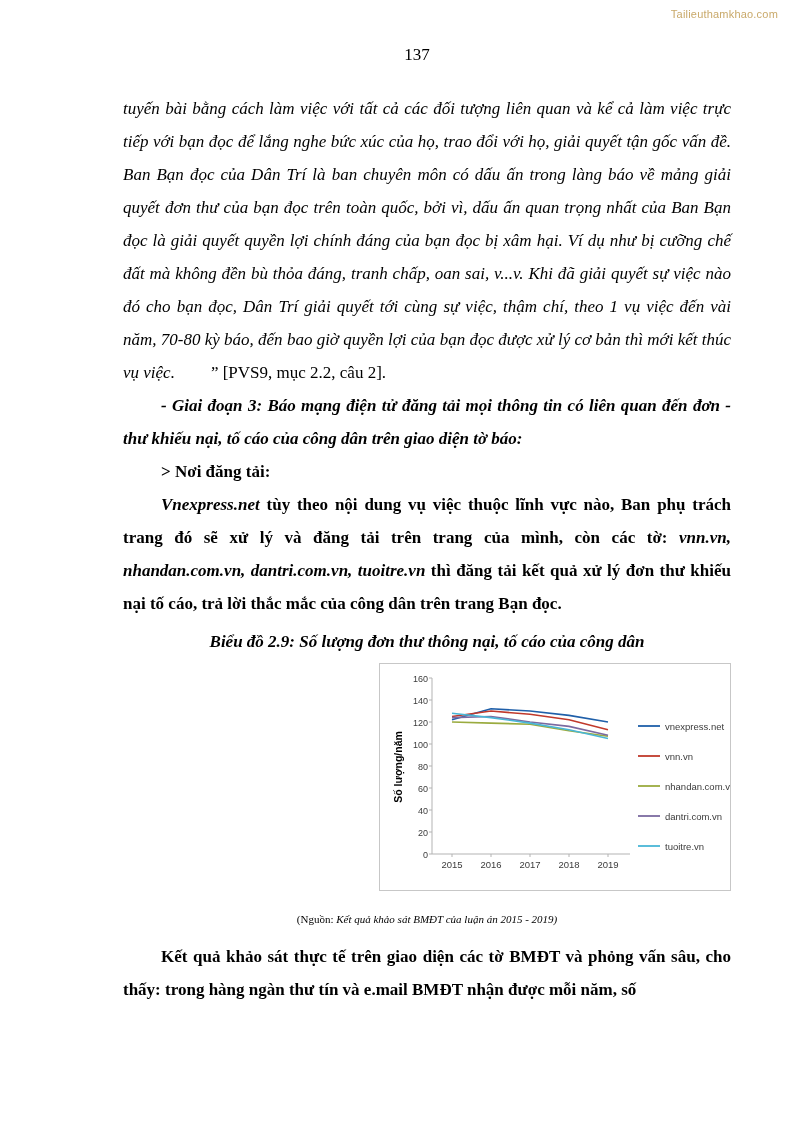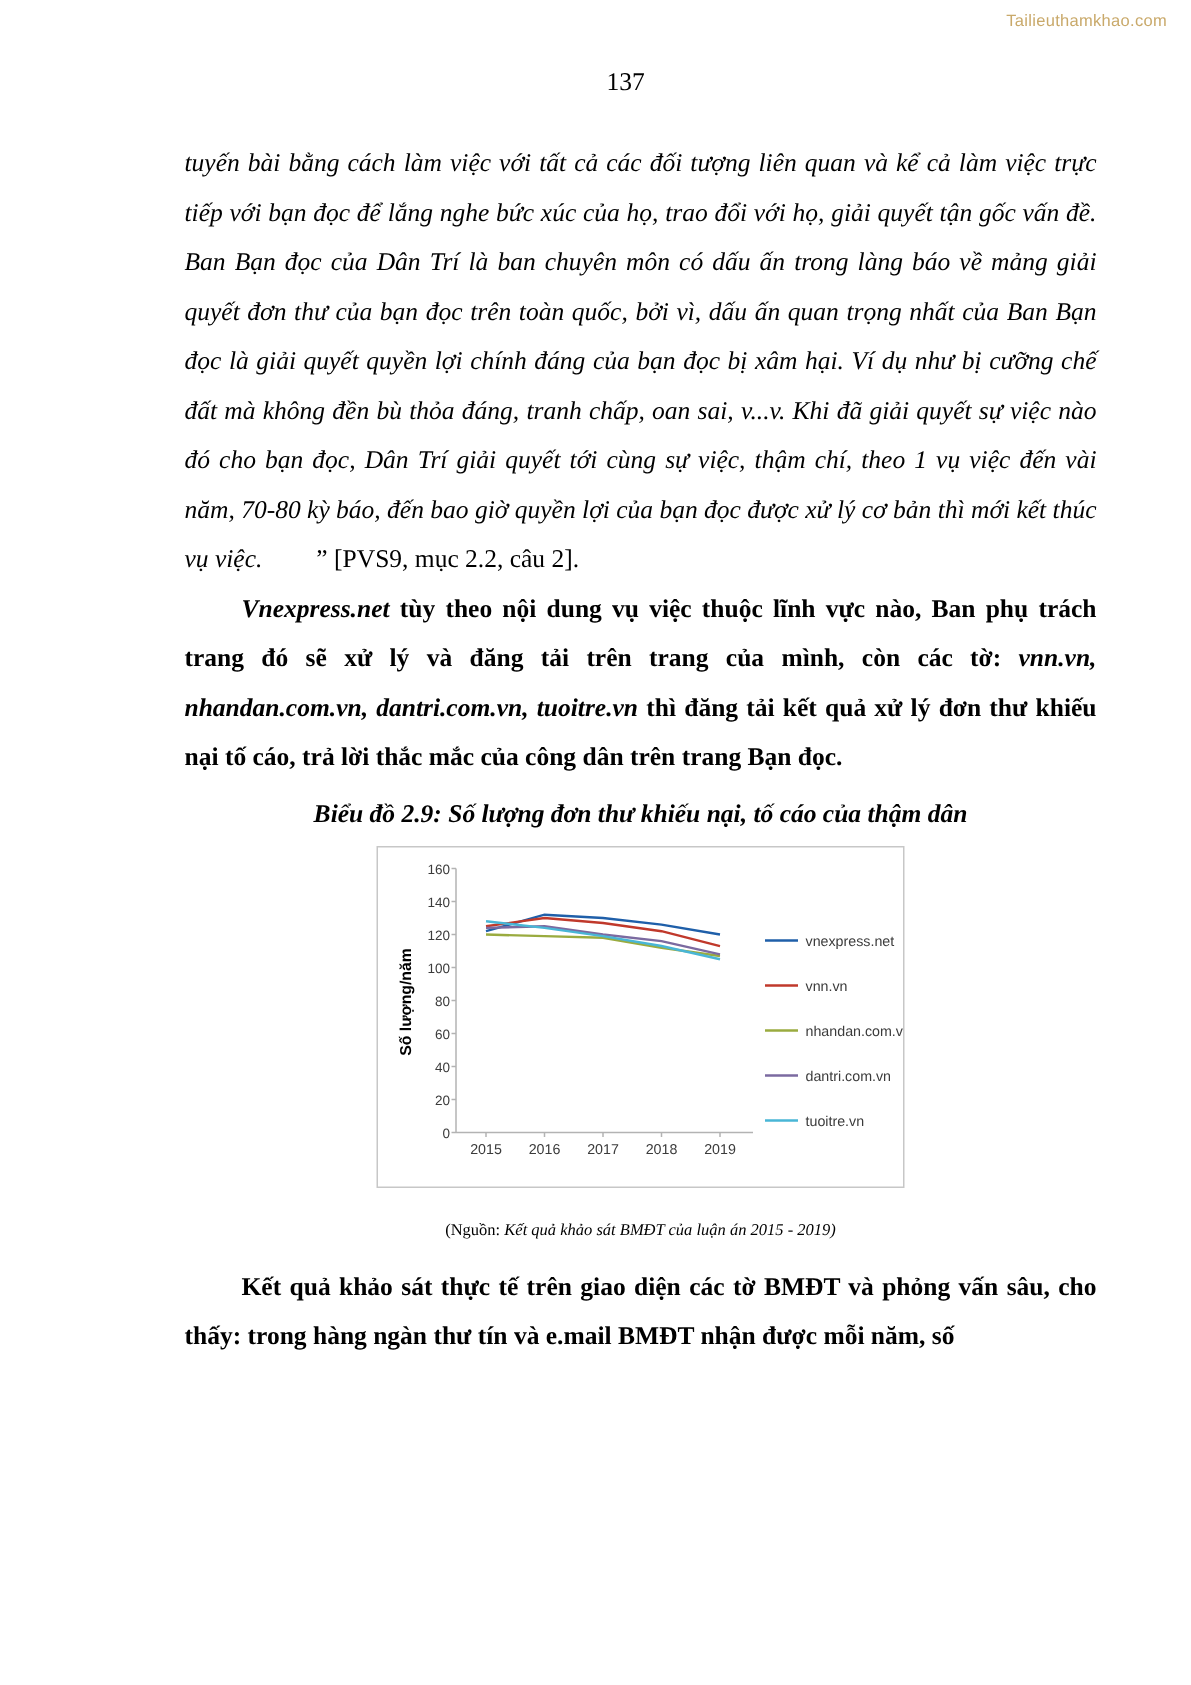--- a/index.html
+++ b/index.html
@@ -74,21 +74,21 @@
     text-align: center;
     font-weight: bold;
     font-style: italic;
     font-size: 17px;
     line-height: 31px;
     margin-top: 6px;
   }
   .chart-wrap {
     margin-top: 6px;
     display: flex;
-    justify-content: center;
+    justify-content: flex-end;
   }
   .chart-box {
     width: 352px;
     height: 228px;
     border: 1px solid #c7c7c7;
     background: #ffffff;
     position: relative;
     box-sizing: border-box;
   }
   .chart-svg {
@@ -112,26 +112,28 @@
 <div class="page">
 
   <div class="watermark">Tailieuthamkhao.com</div>
 
   <div class="page-number">137</div>
 
   <div class="content">
 
     <p class="italic-body"><span>tuyến bài bằng cách làm việc với tất cả các đối tượng liên quan và kể cả làm việc trực tiếp với bạn đọc để lắng nghe bức xúc của họ, trao đổi với họ, giải quyết tận gốc vấn đề. Ban Bạn đọc của Dân Trí là ban chuyên môn có dấu ấn trong làng báo về mảng giải quyết đơn thư của bạn đọc trên toàn quốc, bởi vì, dấu ấn quan trọng nhất của Ban Bạn đọc là giải quyết quyền lợi chính đáng của bạn đọc bị xâm hại. Ví dụ như bị cưỡng chế đất mà không đền bù thỏa đáng, tranh chấp, oan sai, v...v. Khi đã giải quyết sự việc nào đó cho bạn đọc, Dân Trí giải quyết tới cùng sự việc, thậm chí, theo 1 vụ việc đến vài năm, 70-80 kỳ báo, đến bao giờ quyền lợi của bạn đọc được xử lý cơ bản thì mới kết thúc vụ việc.</span><span class="roman">” [PVS9, mục 2.2, câu 2].</span></p>
 
-
+    <p class="indent bold-italic"><span>- Giai đoạn 3: Báo mạng điện tử đăng tải mọi thông tin có liên quan đến đơn - thư khiếu nại, tố cáo của công dân trên giao diện tờ báo:</span></p>
+
+    <p class="indent bold"><span>&gt;  Nơi đăng tải:</span></p>
 
     <p class="indent"><span class="italic-body">Vnexpress.net</span><span> tùy theo nội dung vụ việc thuộc lĩnh vực nào, Ban phụ trách trang đó sẽ xử lý và đăng tải trên trang của mình, còn các tờ: </span><span class="italic-body">vnn.vn, nhandan.com.vn, dantri.com.vn, tuoitre.vn</span><span> thì đăng tải kết quả xử lý đơn thư khiếu nại tố cáo, trả lời thắc mắc của công dân trên trang Bạn đọc.</span></p>
 
     <div class="chart-caption">
-      <div>Biểu đồ 2.9: Số lượng đơn thư khiếu nại, tố cáo của thậm dân</div>
+      <div>Biểu đồ 2.9: Số lượng đơn thư thông nại, tố cáo của công dân</div>
     </div>
 
     <div class="chart-wrap">
       <div class="chart-box">
         <svg class="chart-svg" width="350" height="226" viewBox="0 0 350 226">
 
           <line x1="52" y1="14" x2="52" y2="190" stroke="#b3b3b3" stroke-width="1"></line>
 
           <line x1="52" y1="190" x2="250" y2="190" stroke="#b3b3b3" stroke-width="1"></line>
 

